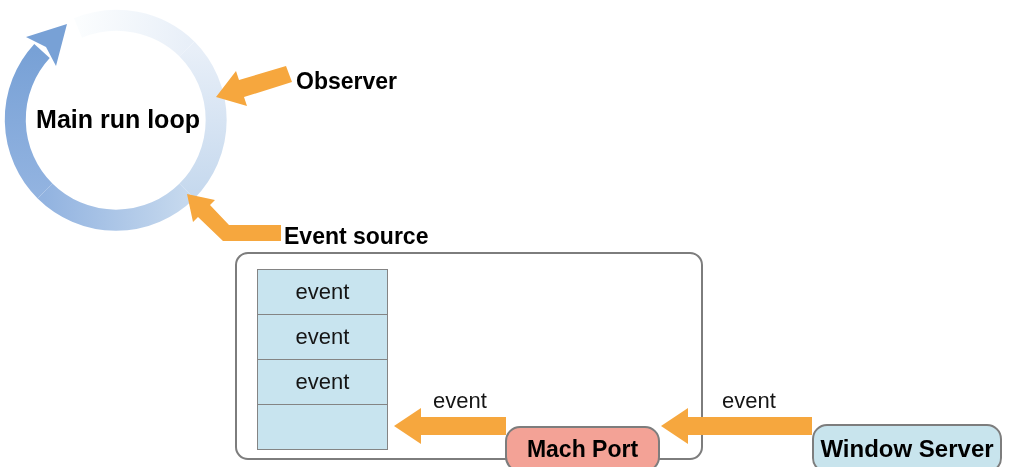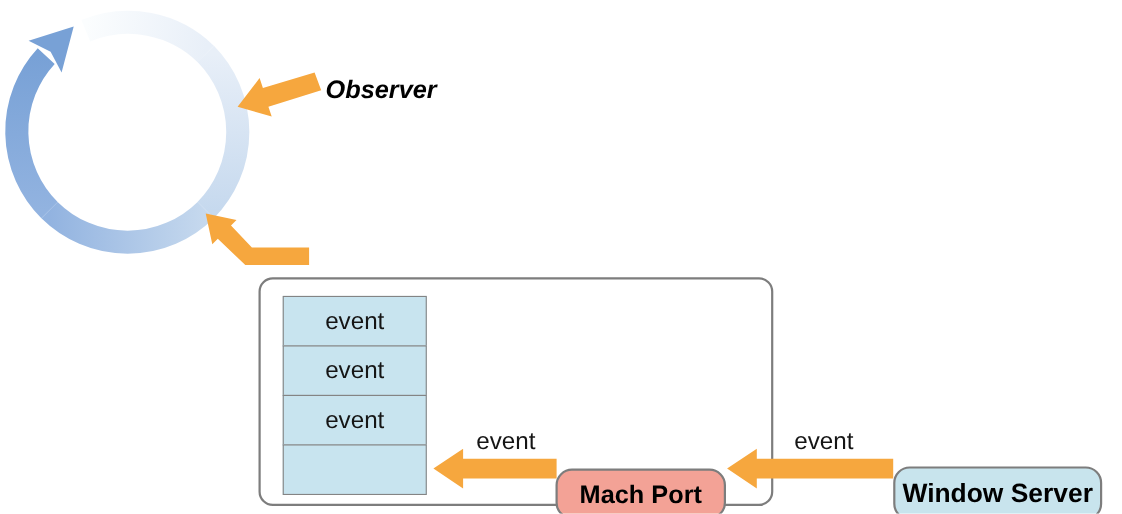--- a/index.html
+++ b/index.html
@@ -30,21 +30,21 @@
   .queue-cell{
     box-sizing:border-box;width:131px;height:46px;
     background:var(--queue-fill);border:1px solid var(--cell-border);
     text-align:center;line-height:44px;
     font-size:22px;color:#151515;
   }
   .queue-cell + .queue-cell{margin-top:-1px;}
   .lbl{position:absolute;color:var(--label-color);white-space:nowrap;}
   .lbl.bold{font-weight:700;}
   .main-label{left:30px;top:105px;width:176px;text-align:center;font-size:25px;font-weight:700;}
-  .observer-label{left:296px;top:68px;font-size:23px;font-style:italic;}
+  .observer-label{left:296px;top:68px;font-size:23px;}
   .event-source-label{left:284px;top:223px;font-size:23px;}
   .arrow-evt-label{font-size:22px;color:#151515;}
   .evt-a{left:433px;top:388px;}
   .evt-b{left:722px;top:388px;}
   .node{
     position:absolute;box-sizing:border-box;
     border:2px solid var(--border-gray);border-radius:15px;
     text-align:center;color:#000;font-weight:700;
     display:flex;align-items:center;justify-content:center;margin-top:26px;
   }
@@ -96,21 +96,23 @@
 
     <polygon points="216,97 247,106 244,97 292,82 286,66 239,80 236,71" fill="var(--arrow-orange)"></polygon>
 
     <polygon points="187,194 215,200 210,205 229,225 281,225 281,241 223,241 198,217 193,222" fill="var(--arrow-orange)"></polygon>
 
     <polygon points="394,426 421,444 421,435 506,435 506,417 421,417 421,408" fill="var(--arrow-orange)"></polygon>
 
     <polygon points="661,426 688,444 688,435 812,435 812,417 688,417 688,408" fill="var(--arrow-orange)"></polygon>
   </svg>
 
+  <div class="lbl main-label">Main run loop</div>
   <div class="lbl bold observer-label">Observer</div>
+  <div class="lbl bold event-source-label">Event source</div>
   <div class="lbl arrow-evt-label evt-a">event</div>
   <div class="lbl arrow-evt-label evt-b">event</div>
 
   <div class="node node-mach">
     <span>Mach Port</span>
   </div>
   <div class="node node-server">
     <span>Window Server</span>
   </div>
 

